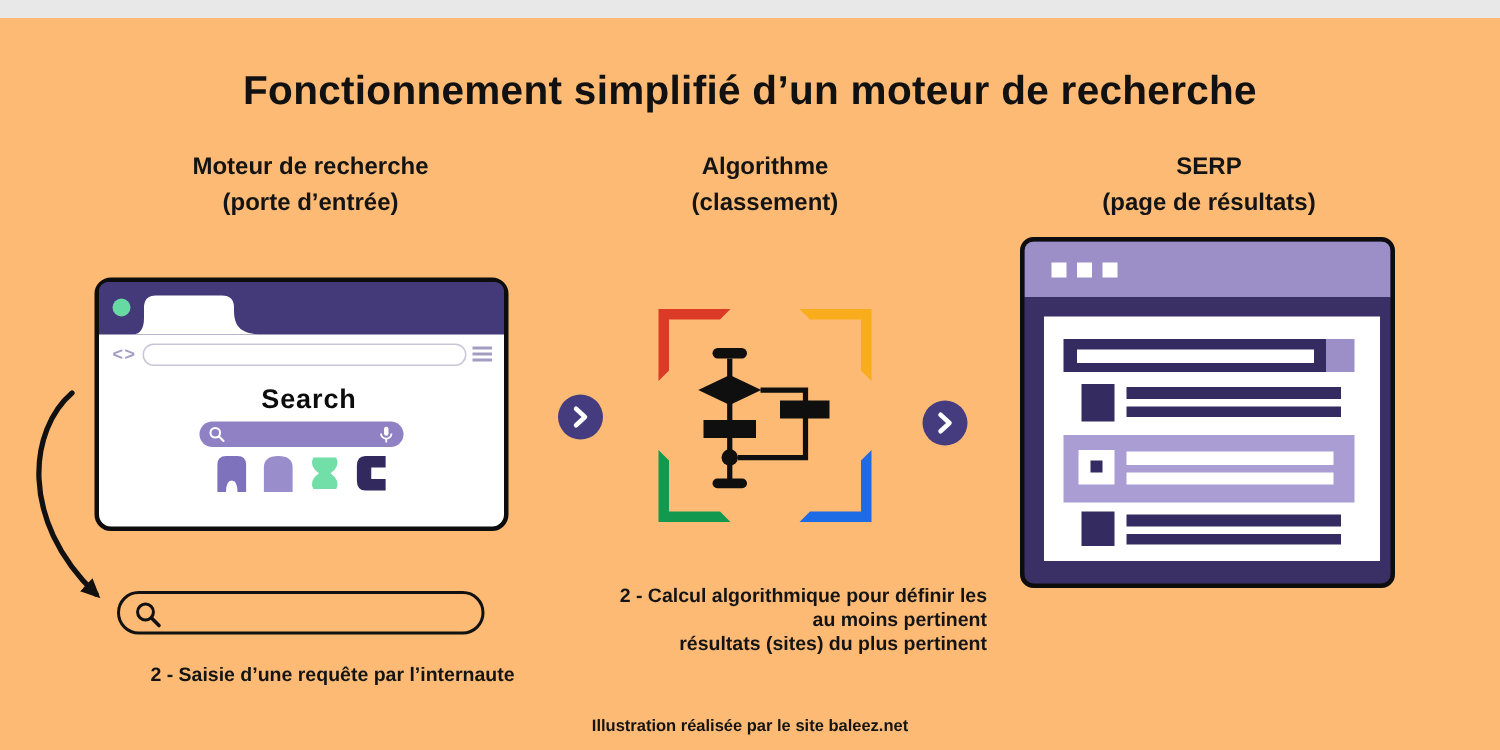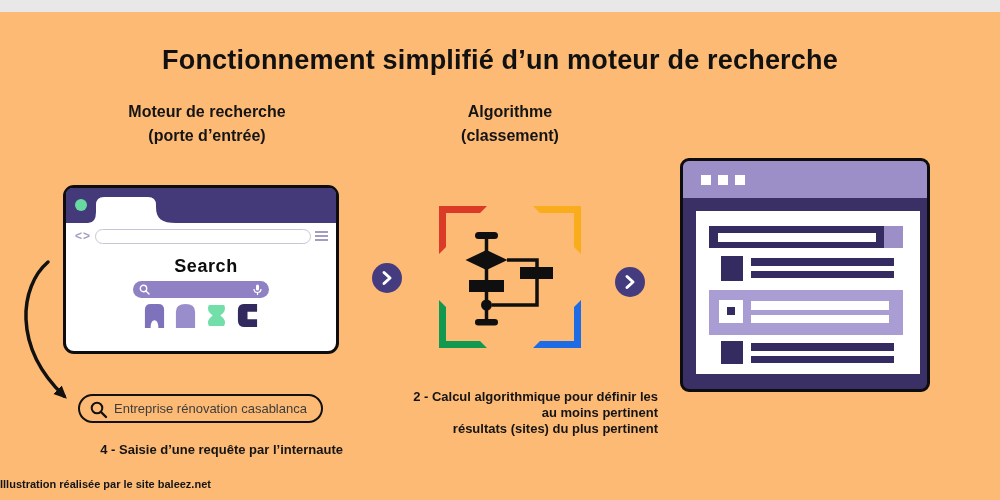--- a/index.html
+++ b/index.html
@@ -69,21 +69,21 @@
   .query-pill .mag { position:absolute; left:9px; top:5px; }
   .query-text {
     position:absolute; left:34px; top:0; right:6px; line-height:25px;
     font-size:13px; color:#3d3d3d; white-space:nowrap;
   }
   .caption { position:absolute; text-align:right; font-size:13px; font-weight:bold; color:#141414; }
   .caption.c1 { left:63px;  top:430px; width:280px; }
   .caption.c2 { left:358px; top:377px; width:300px; line-height:16px; }
   .caption.c3 { left:650px; top:430px; width:314px; }
   .footer {
-    position:absolute; top:466px; left:0; right:0; 
+    position:absolute; top:466px; left:0; right:0; text-align:center;
     font-size:11px; font-weight:bold; color:#141414;
   }
 
   
   .algo { position:absolute; left:435px; top:190px; }
 
   
   .next-circle {
     position:absolute; width:30px; height:30px; border-radius:50%;
     background:#453c80; display:flex; align-items:center; justify-content:center;
@@ -119,20 +119,24 @@
   <div class="title">Fonctionnement simplifié d’un moteur de recherche</div>
 
   <div class="col-head mid">
     <div>Algorithme</div>
     <div>(classement)</div>
   </div>
   <div class="col-head left">
     <div>Moteur de recherche</div>
     <div>(porte d’entrée)</div>
   </div>
+  <div class="col-head right">
+    <div>SERP</div>
+    <div>(page de résultats)</div>
+  </div>
 
   <div class="browser">
     <div class="browser-bar">
       <span class="browser-dot"></span>
       <svg class="browser-tab" width="100" height="29" viewBox="0 0 100 29">
         <path d="M0,29 Q8,29 8,18 V11 Q8,3 16,3 H60 Q68,3 68,11 V13 C68,25 74,29 88,29 Z" fill="#ffffff"></path>
       </svg>
     </div>
     <div class="nav-chevrons">
       <span>&lt;</span><span>&gt;</span>
@@ -181,24 +185,23 @@
       </marker>
     </defs>
     <path d="M40,8 C12,32 4,92 56,142" fill="none" stroke="#111" stroke-width="3.5" stroke-linecap="round" marker-end="url(#ah)"></path>
   </svg>
 
   <div class="query-pill">
     <svg class="mag" width="20" height="18" viewBox="0 0 20 18">
       <circle cx="8" cy="7" r="5.3" fill="none" stroke="#111" stroke-width="2"></circle>
       <line x1="12" y1="11" x2="17" y2="16" stroke="#111" stroke-width="2.4" stroke-linecap="round"></line>
     </svg>
-    <span class="query-text">Entreprise rénovation casablanca</span>
-  </div>
-
-  <div class="caption c1">4 - Saisie d’une requête par l’internaute</div>
+  </div>
+
+  <div class="caption c1">2 - Saisie d’une requête par l’internaute</div>
 
   <svg class="algo" width="150" height="150" viewBox="0 0 150 150">
     <g>
       <path d="M4,4 L52,4 L45,11 L11,11 L11,45 L4,52 Z" fill="#DB3A27"></path>
       <path d="M146,4 L98,4 L105,11 L139,11 L139,45 L146,52 Z" fill="#F9AC1C"></path>
       <path d="M4,146 L4,98 L11,105 L11,139 L45,139 L52,146 Z" fill="#13984F"></path>
       <path d="M146,146 L146,98 L139,105 L139,139 L105,139 L98,146 Z" fill="#1D6BE5"></path>
     </g>
     <g fill="#0f0f0f">
       <polyline points="72,58 102,58 102,103 57,103" fill="none" stroke="#0f0f0f" stroke-width="3.5"></polyline>

